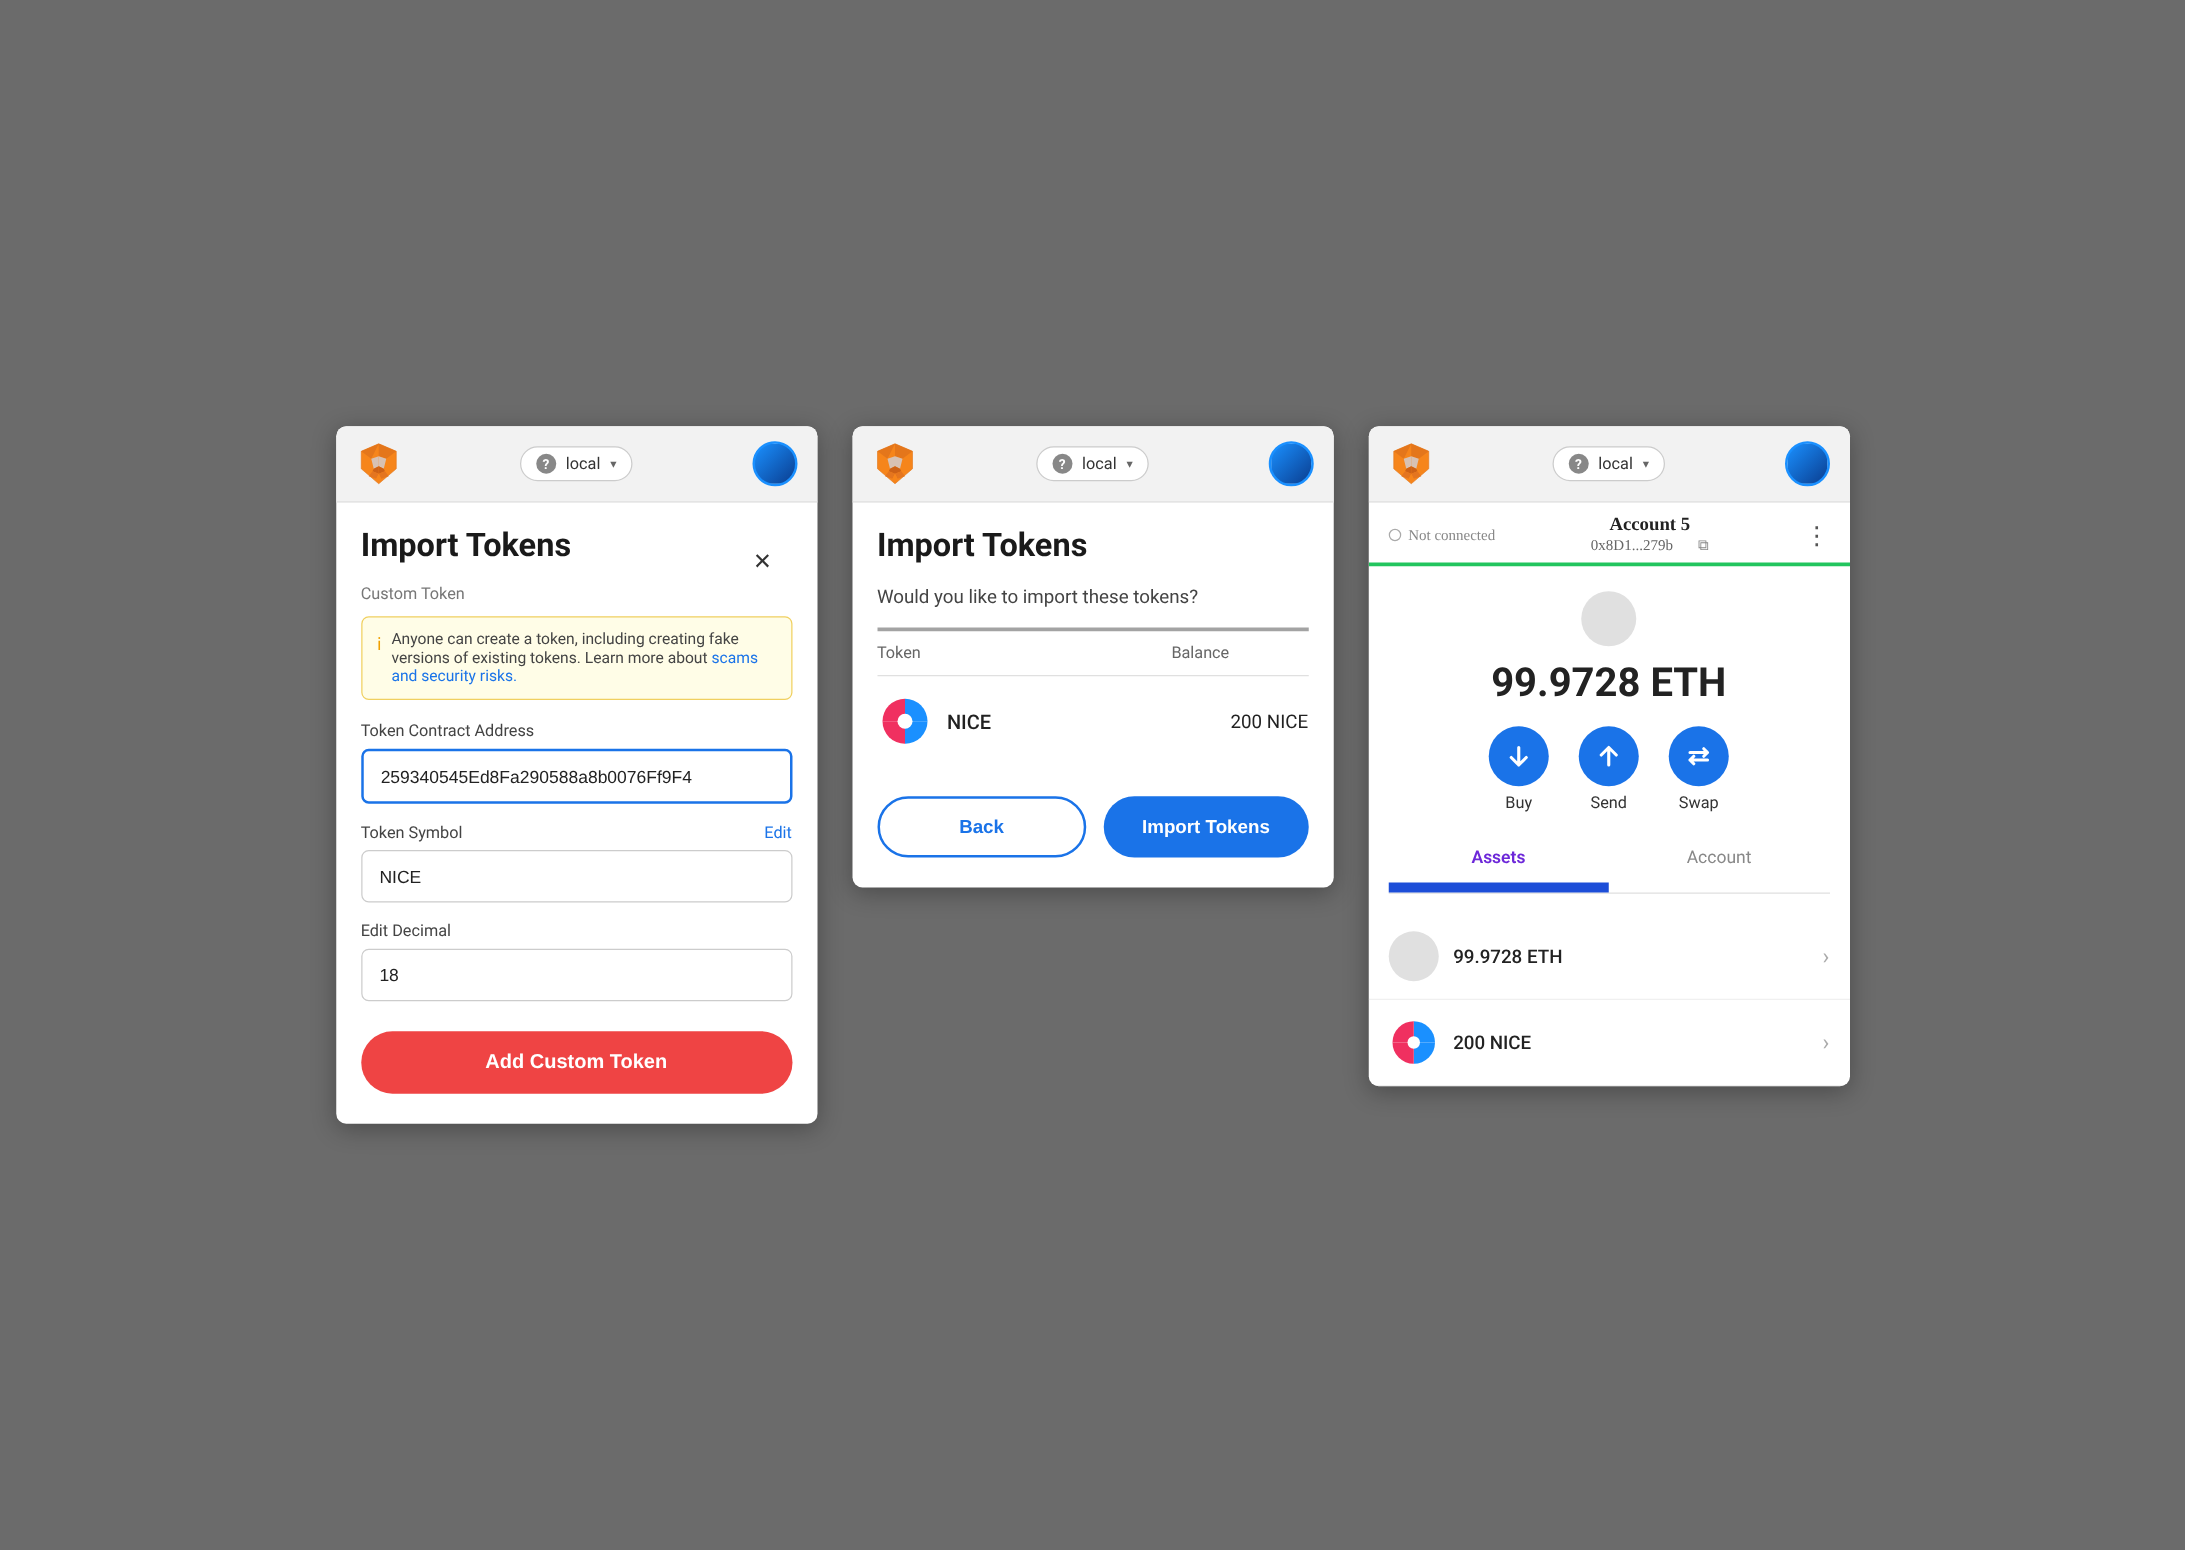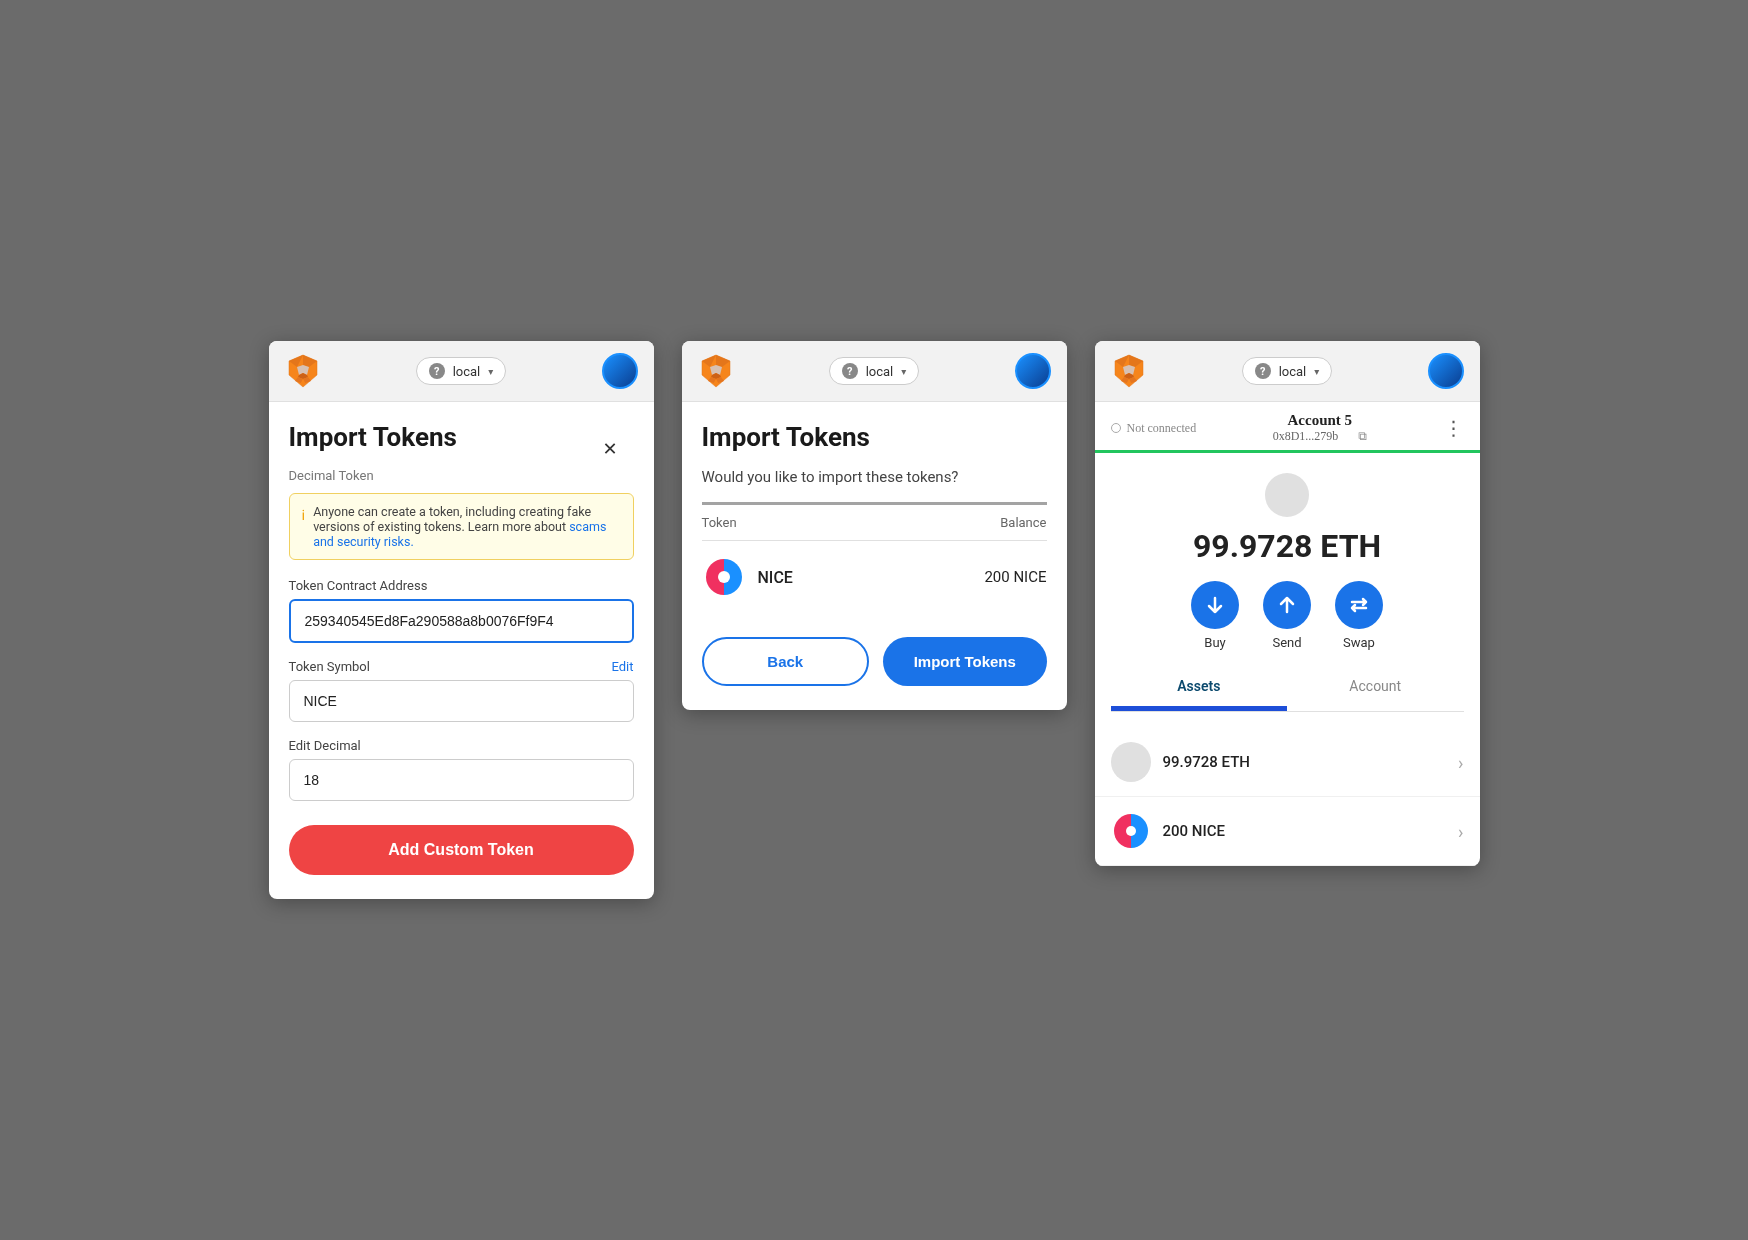--- a/index.html
+++ b/index.html
@@ -174,21 +174,21 @@
       border-top: 3px solid #a3a3a3;
     }
     .token-table-header {
       display: flex;
       padding: 10px 0;
       font-size: 13px;
       color: #666;
       border-bottom: 1px solid #e0e0e0;
     }
     .token-table-header .col-token { flex: 1; }
-    .token-table-header .col-balance { flex: 1; text-align: right; }
+    .token-table-header .col-balance { flex: 1; text-align: center; }
     .token-row {
       display: flex;
       align-items: center;
       padding: 14px 0;
     }
     .token-row .col-token {
       flex: 1;
       display: flex;
       align-items: center;
       gap: 12px;
@@ -326,22 +326,22 @@
     }
     .tab {
       flex: 1;
       text-align: center;
       padding: 12px 0;
       font-size: 14px;
       color: #888;
       cursor: pointer;
     }
     .tab.active {
-      color: #0c4a6e;
-      border-bottom: 5px solid #1d4ed8;
+      color: #6d28d9;
+      border-bottom: 8px solid #1d4ed8;
       font-weight: 600;
     }
     .assets-list {
       padding: 0;
     }
     .asset-item {
       display: flex;
       align-items: center;
       justify-content: space-between;
       padding: 14px 16px;
@@ -415,21 +415,21 @@
       </div>
       <div class="avatar-circle"></div>
     </div>
 
     <div class="screen1-body">
       <div class="screen1-header-area">
         <div class="screen-title">Import Tokens</div>
         <span class="close-btn">✕</span>
       </div>
 
-      <div class="custom-token-label">Decimal Token</div>
+      <div class="custom-token-label">Custom Token</div>
 
       <div class="warning-box">
         <span class="warning-icon">ℹ</span>
         <span>
           <span>Anyone can create a token, including creating fake versions of existing tokens. Learn more about </span>
           <a class="warning-link" href="#">
             <span>scams and security risks.</span>
           </a>
         </span>
       </div>

